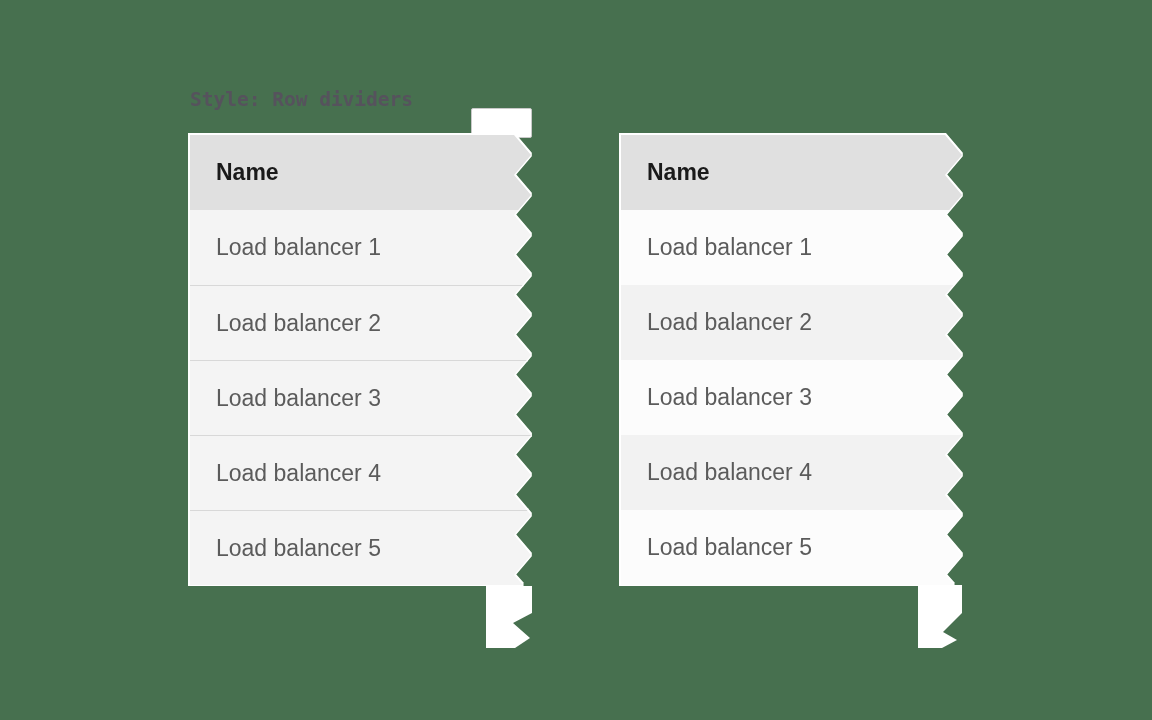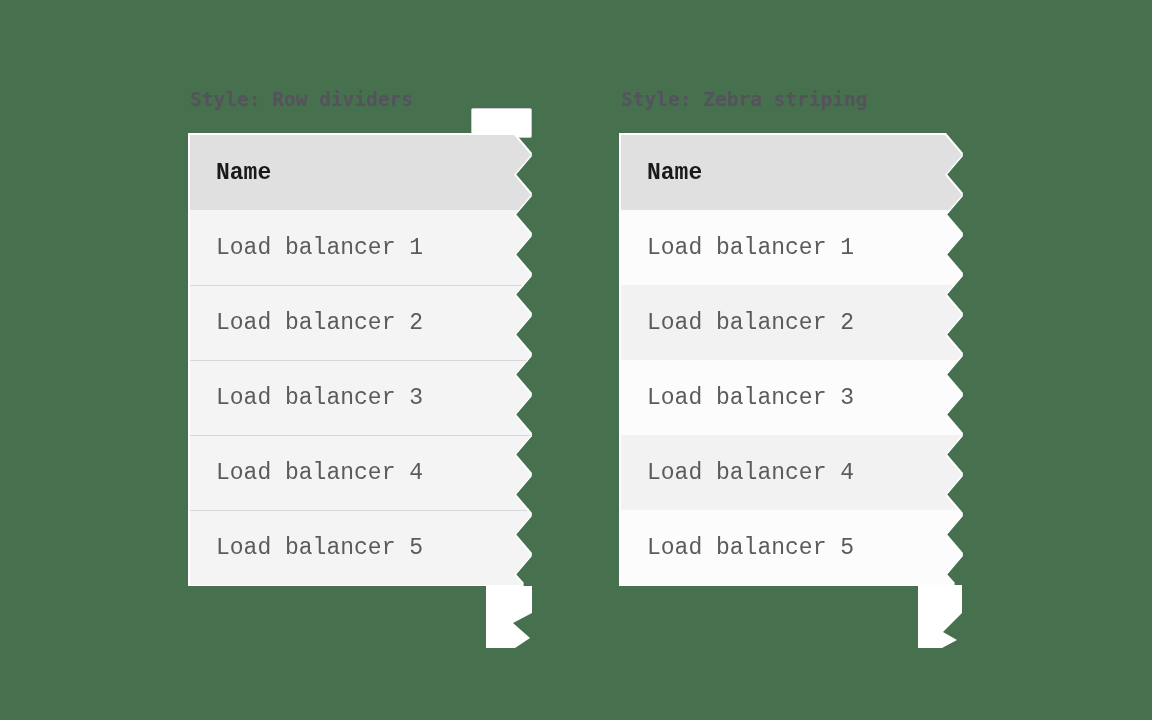--- a/index.html
+++ b/index.html
@@ -47,21 +47,20 @@
       341px 140px, 324px 160px,
       341px 180px, 324px 200px,
       341px 220px, 324px 240px,
       341px 260px, 324px 280px,
       341px 300px, 324px 320px,
       341px 340px, 324px 360px,
       341px 380px, 324px 400px,
       341px 420px, 324px 440px,
       333px 450px, 0 450px
     );
-    font-family: Liberation Mono, monospace;
   }
   .thead, .trow {
     box-sizing: border-box;
     height: 75px;
     display: flex;
     align-items: center;
     padding-left: 26px;
   }
   .thead {
     background: #e0e0e0;
@@ -120,21 +119,20 @@
     height: 63px;
     clip-path: polygon(0 0, 44px 0, 44px 28px, 25px 47px, 39px 55px, 24px 63px, 0 63px);
   }
 </style>
 </head>
 <body>
 
 <div class="stage">
 
   <div class="style-title" style="left:190px; top:88px;">Style: Row dividers</div>
-  <div class="style-title" style="left:621px; top:88px;">Style: Zebra striping</div>
 
   <div class="tab-top"></div>
 
   <div class="tear-outline" style="left:190px; top:135px;">
     <div class="torn-table style-dividers">
       <div class="thead">
         <span class="cell">Name</span>
       </div>
       <div class="trow">
         <span class="cell">Load balancer 1</span>

